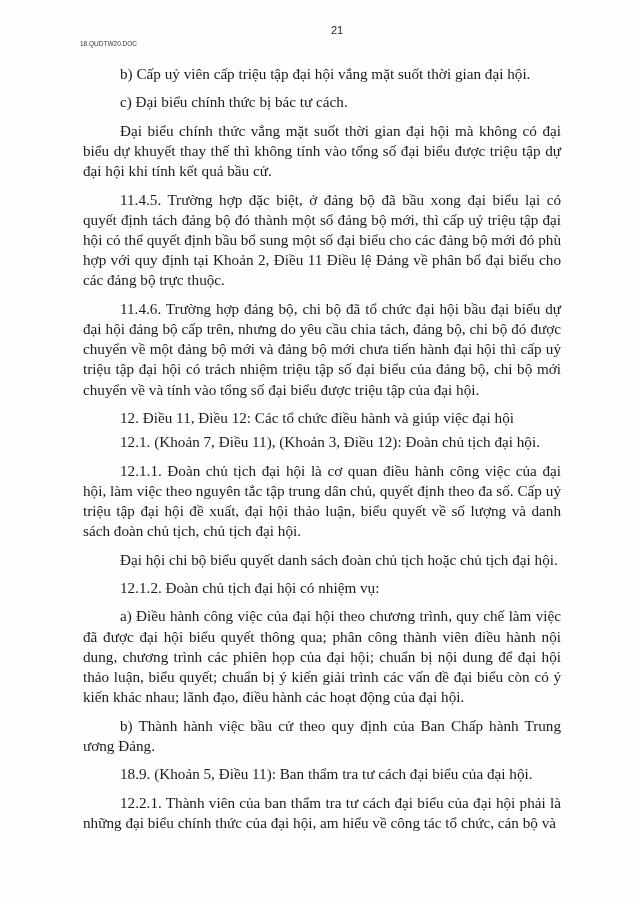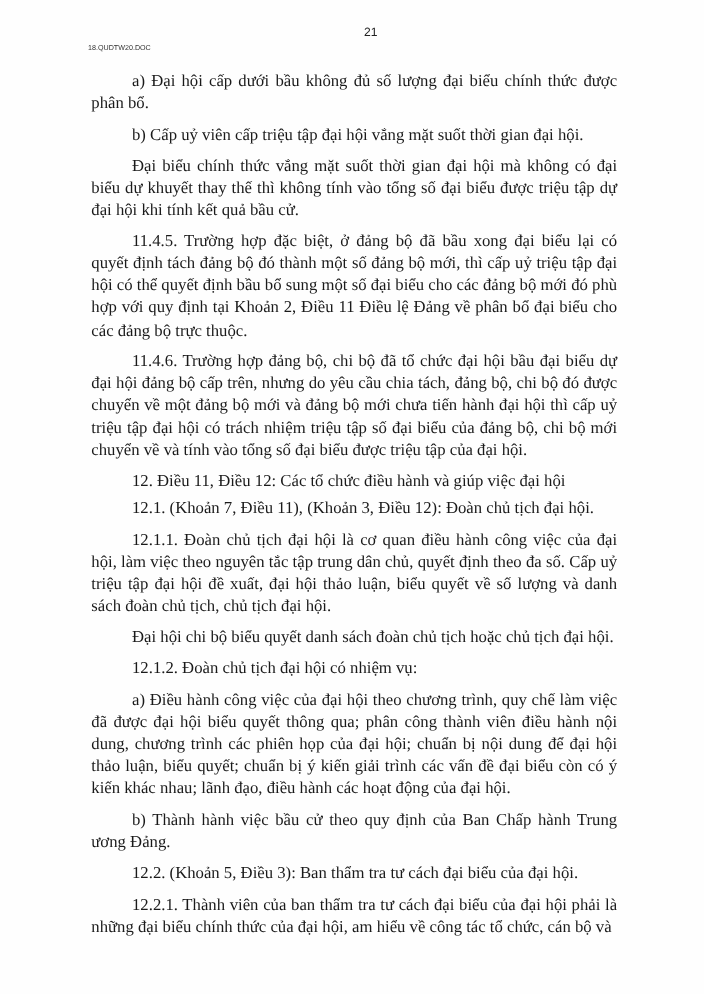--- a/index.html
+++ b/index.html
@@ -58,28 +58,28 @@
     }
   </style>
 </head>
 <body>
 
 <div class="page">
   <div class="doc-filename">18.QUDTW20.DOC</div>
   <div class="page-number">21</div>
 
   <div class="body-text">
-    <p>a) Đại hội cấp dưới bầu không đủ số lượng đại biểu chính thức được phân bổ.</p>
     <p>b) Cấp uỷ viên cấp triệu tập đại hội vắng mặt suốt thời gian đại hội.</p>
+    <p>c) Đại biểu chính thức bị bác tư cách.</p>
     <p>Đại biểu chính thức vắng mặt suốt thời gian đại hội mà không có đại biểu dự khuyết thay thế thì không tính vào tổng số đại biểu được triệu tập dự đại hội khi tính kết quả bầu cử.</p>
     <p>11.4.5. Trường hợp đặc biệt, ở đảng bộ đã bầu xong đại biểu lại có quyết định tách đảng bộ đó thành một số đảng bộ mới, thì cấp uỷ triệu tập đại hội có thể quyết định bầu bổ sung một số đại biểu cho các đảng bộ mới đó phù hợp với quy định tại Khoản 2, Điều 11 Điều lệ Đảng về phân bổ đại biểu cho các đảng bộ trực thuộc.</p>
     <p>11.4.6. Trường hợp đảng bộ, chi bộ đã tổ chức đại hội bầu đại biểu dự đại hội đảng bộ cấp trên, nhưng do yêu cầu chia tách, đảng bộ, chi bộ đó được chuyển về một đảng bộ mới và đảng bộ mới chưa tiến hành đại hội thì cấp uỷ triệu tập đại hội có trách nhiệm triệu tập số đại biểu của đảng bộ, chi bộ mới chuyển về và tính vào tổng số đại biểu được triệu tập của đại hội.</p>
     <p class="heading">12. Điều 11, Điều 12: Các tổ chức điều hành và giúp việc đại hội</p>
     <p>12.1. (Khoản 7, Điều 11), (Khoản 3, Điều 12): Đoàn chủ tịch đại hội.</p>
     <p>12.1.1. Đoàn chủ tịch đại hội là cơ quan điều hành công việc của đại hội, làm việc theo nguyên tắc tập trung dân chủ, quyết định theo đa số. Cấp uỷ triệu tập đại hội đề xuất, đại hội thảo luận, biểu quyết về số lượng và danh sách đoàn chủ tịch, chủ tịch đại hội.</p>
     <p>Đại hội chi bộ biểu quyết danh sách đoàn chủ tịch hoặc chủ tịch đại hội.</p>
     <p>12.1.2. Đoàn chủ tịch đại hội có nhiệm vụ:</p>
     <p>a) Điều hành công việc của đại hội theo chương trình, quy chế làm việc đã được đại hội biểu quyết thông qua; phân công thành viên điều hành nội dung, chương trình các phiên họp của đại hội; chuẩn bị nội dung để đại hội thảo luận, biểu quyết; chuẩn bị ý kiến giải trình các vấn đề đại biểu còn có ý kiến khác nhau; lãnh đạo, điều hành các hoạt động của đại hội.</p>
     <p>b) Thành hành việc bầu cử theo quy định của Ban Chấp hành Trung ương Đảng.</p>
-    <p>12.2. (Khoản 5, Điều 3): Ban thẩm tra tư cách đại biểu của đại hội.</p>
+    <p>18.9. (Khoản 5, Điều 11): Ban thẩm tra tư cách đại biểu của đại hội.</p>
     <p>12.2.1. Thành viên của ban thẩm tra tư cách đại biểu của đại hội phải là những đại biểu chính thức của đại hội, am hiểu về công tác tổ chức, cán bộ và</p>
   </div>
 </div>
 
 </body></html>

